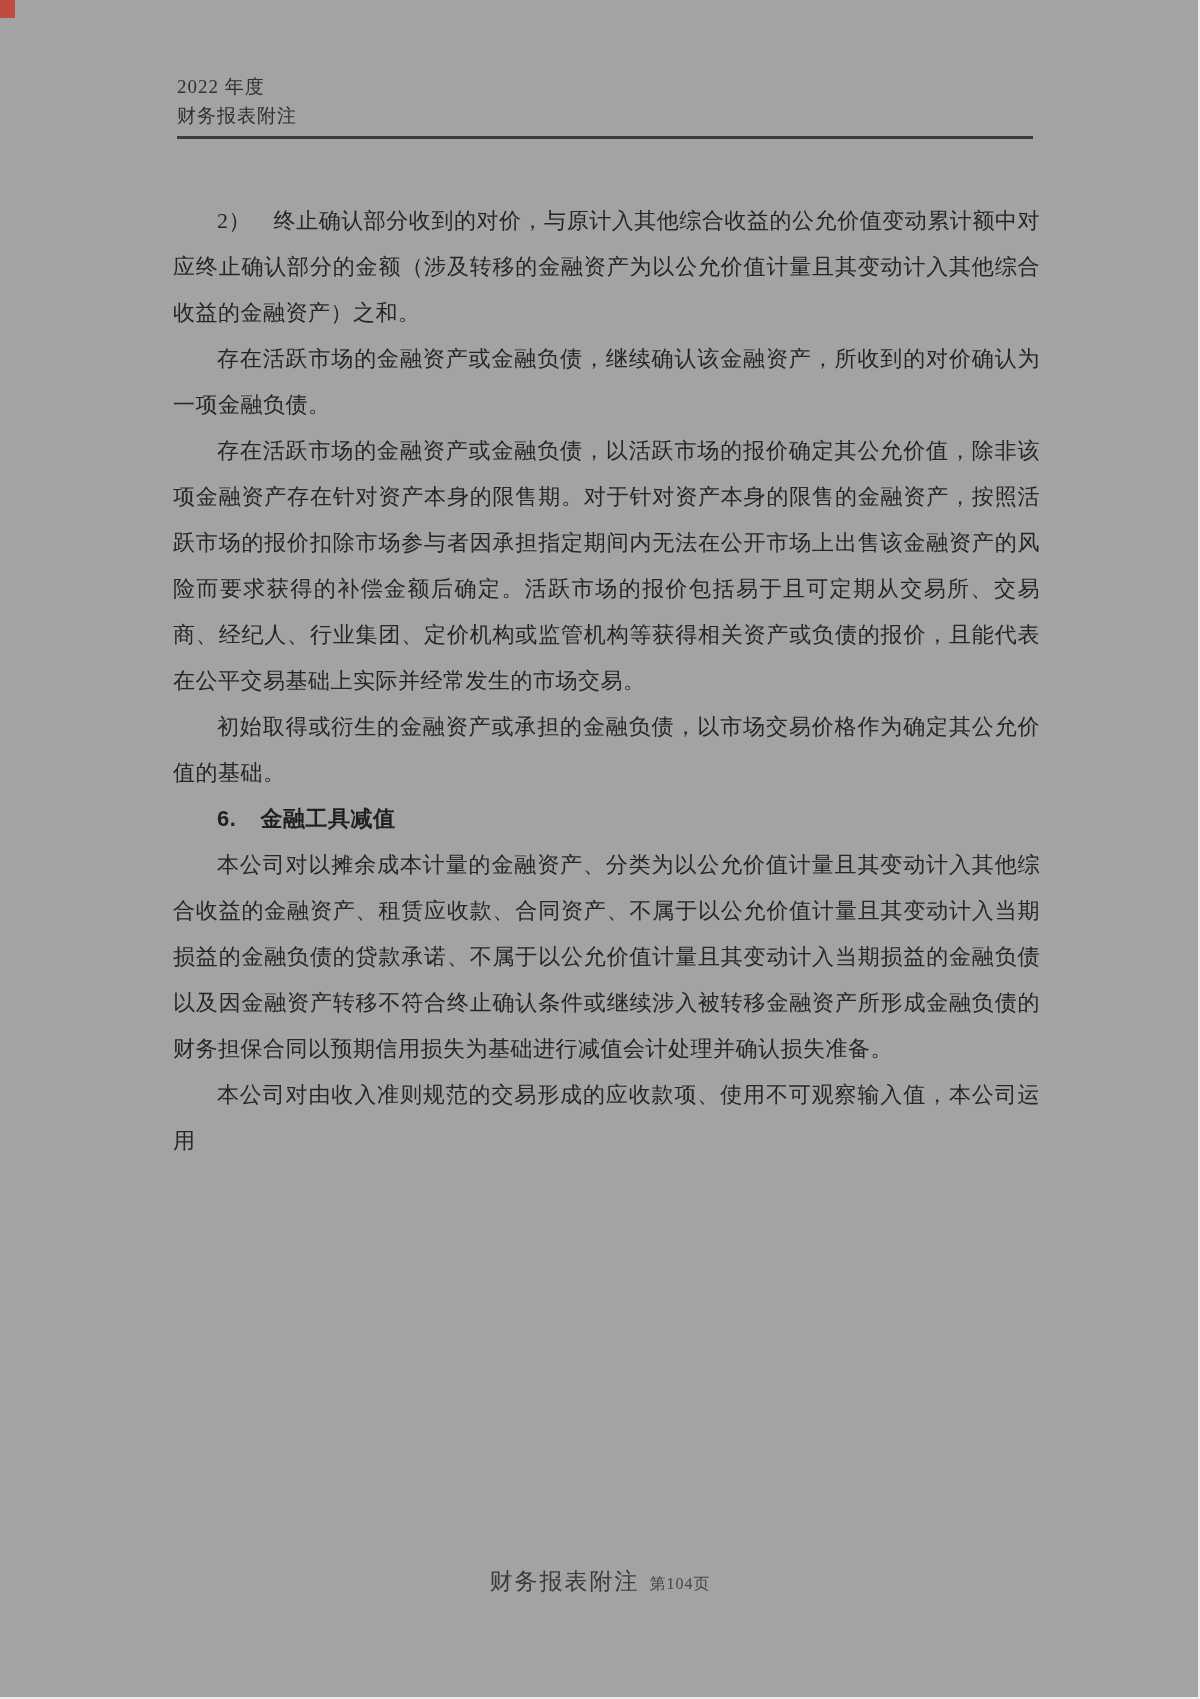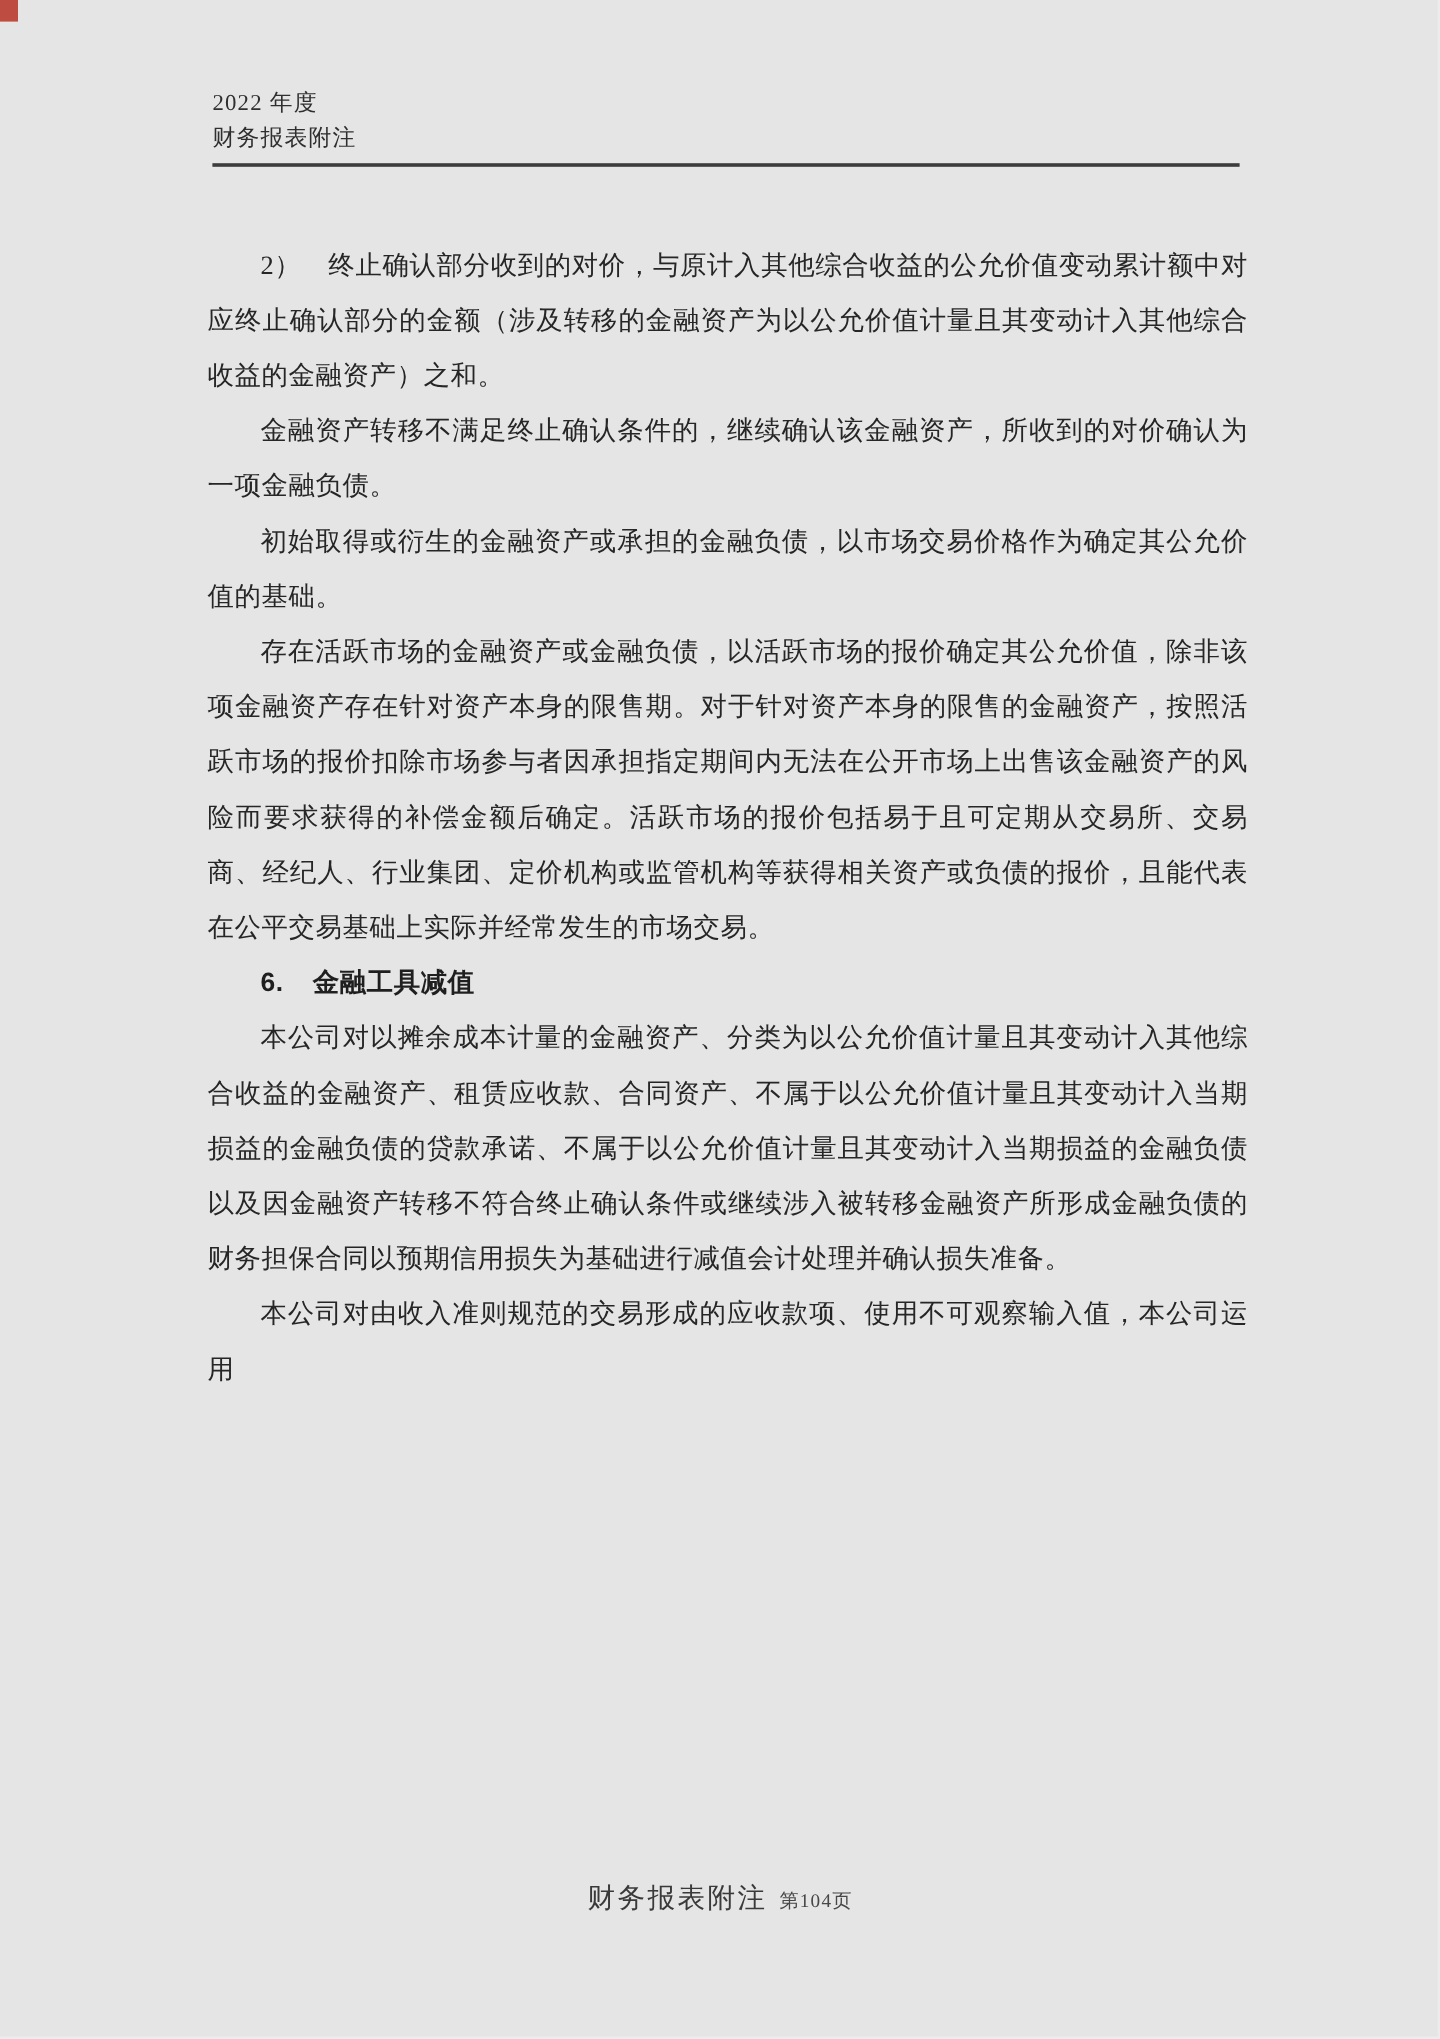--- a/index.html
+++ b/index.html
@@ -4,21 +4,21 @@
 <style>
   html, body {
     margin: 0;
     padding: 0;
     background: #ffffff;
   }
   .page {
     position: relative;
     width: 1200px;
     height: 1699px;
-    background: #e5e5e5;
+    background: #a3a3a3;
     overflow: hidden;
     font-family: "Liberation Serif", "DejaVu Serif", serif;
     color: #262626;
     box-sizing: border-box;
     border-right: 2px solid #ececec;
     border-bottom: 2px solid #ececec;
   }
   .corner-mark {
     position: absolute;
     top: 0;
@@ -108,26 +108,26 @@
     <div class="hline">财务报表附注</div>
   </div>
 
   <div class="header-rule"></div>
 
   <div class="content">
 
 
     <p>2）　终止确认部分收到的对价，与原计入其他综合收益的公允价值变动累计额中对应终止确认部分的金额（涉及转移的金融资产为以公允价值计量且其变动计入其他综合收益的金融资产）之和。</p>
 
-    <p>金融资产转移不满足终止确认条件的，继续确认该金融资产，所收到的对价确认为一项金融负债。</p>
+    <p>存在活跃市场的金融资产或金融负债，继续确认该金融资产，所收到的对价确认为一项金融负债。</p>
 
 
+    <p>存在活跃市场的金融资产或金融负债，以活跃市场的报价确定其公允价值，除非该项金融资产存在针对资产本身的限售期。对于针对资产本身的限售的金融资产，按照活跃市场的报价扣除市场参与者因承担指定期间内无法在公开市场上出售该金融资产的风险而要求获得的补偿金额后确定。活跃市场的报价包括易于且可定期从交易所、交易商、经纪人、行业集团、定价机构或监管机构等获得相关资产或负债的报价，且能代表在公平交易基础上实际并经常发生的市场交易。</p>
+
     <p>初始取得或衍生的金融资产或承担的金融负债，以市场交易价格作为确定其公允价值的基础。</p>
-
-    <p>存在活跃市场的金融资产或金融负债，以活跃市场的报价确定其公允价值，除非该项金融资产存在针对资产本身的限售期。对于针对资产本身的限售的金融资产，按照活跃市场的报价扣除市场参与者因承担指定期间内无法在公开市场上出售该金融资产的风险而要求获得的补偿金额后确定。活跃市场的报价包括易于且可定期从交易所、交易商、经纪人、行业集团、定价机构或监管机构等获得相关资产或负债的报价，且能代表在公平交易基础上实际并经常发生的市场交易。</p>
 
 
     <div class="section-heading">
       <span class="h-num">6.</span><span>金融工具减值</span>
     </div>
 
     <p>本公司对以摊余成本计量的金融资产、分类为以公允价值计量且其变动计入其他综合收益的金融资产、租赁应收款、合同资产、不属于以公允价值计量且其变动计入当期损益的金融负债的贷款承诺、不属于以公允价值计量且其变动计入当期损益的金融负债以及因金融资产转移不符合终止确认条件或继续涉入被转移金融资产所形成金融负债的财务担保合同以预期信用损失为基础进行减值会计处理并确认损失准备。</p>
 
 
     <p>本公司对由收入准则规范的交易形成的应收款项、使用不可观察输入值，本公司运用</p>

